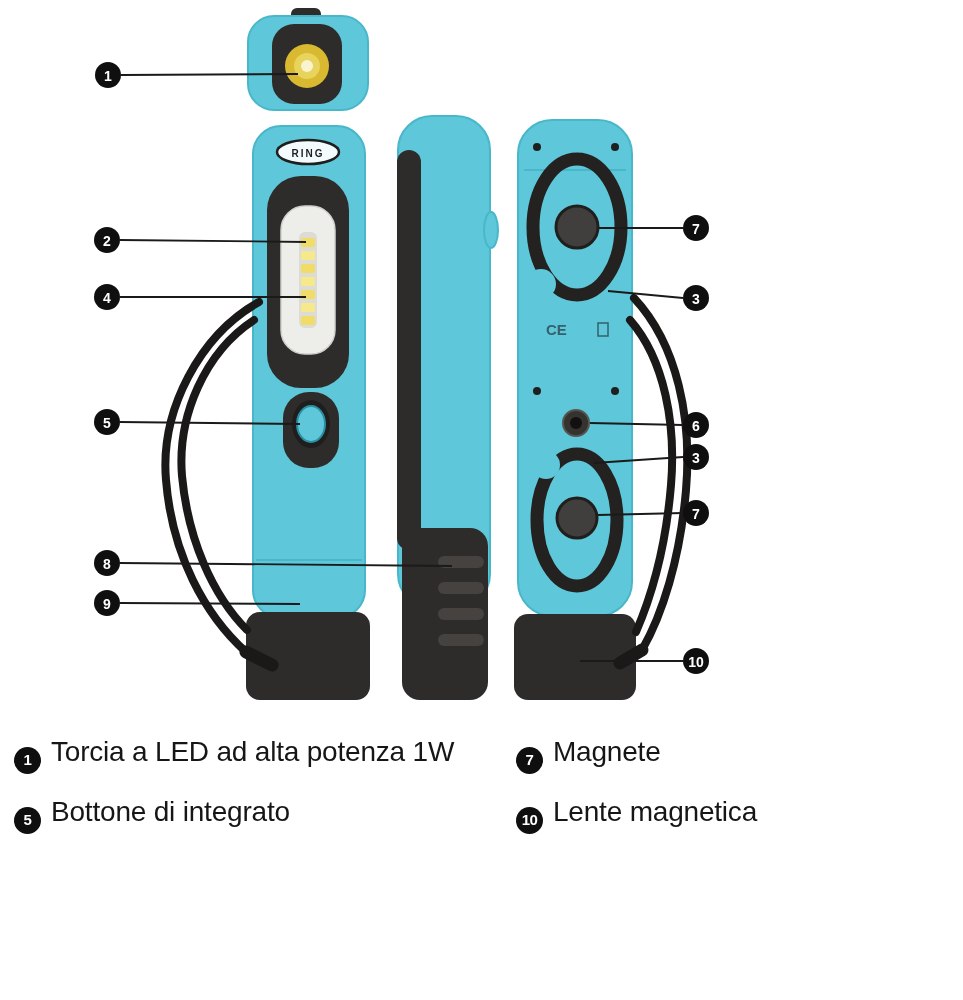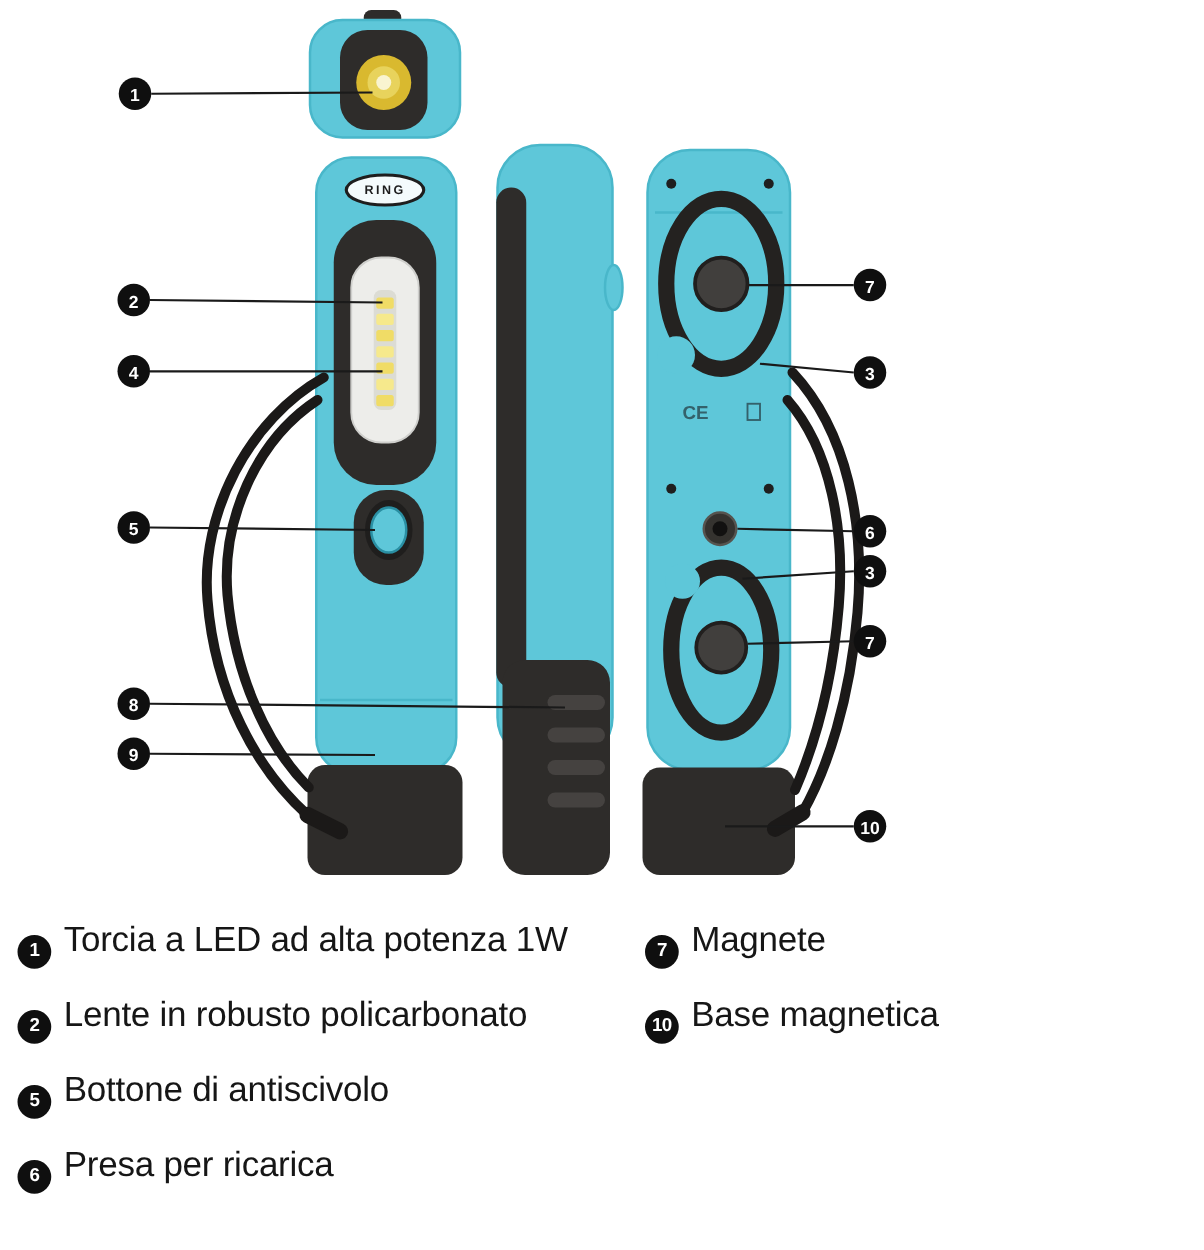--- a/index.html
+++ b/index.html
@@ -190,32 +190,26 @@
         <text class="badge-num" x="696" y="662" text-anchor="middle" dominant-baseline="central">10</text>
       </g>
     </g>
   </svg>
 
   <div class="legend-col left">
     <div class="legend-item">
       <span class="badge">1</span><span>Torcia a LED ad alta potenza 1W</span>
     </div>
     <div class="legend-item">
-      <span class="badge">2</span><span>Lente in robusto policarbonato</span>
-    </div>
-    <div class="legend-item">
-      <span class="badge">5</span><span>Bottone di antiscivolo</span>
-    </div>
-    <div class="legend-item">
-      <span class="badge">6</span><span>Presa per ricarica</span>
+      <span class="badge">5</span><span>Bottone di integrato</span>
     </div>
   </div>
 
   <div class="legend-col right">
     <div class="legend-item">
       <span class="badge">7</span><span>Magnete</span>
     </div>
     <div class="legend-item">
-      <span class="badge">10</span><span>Base magnetica</span>
+      <span class="badge">10</span><span>Lente magnetica</span>
     </div>
   </div>
 
 </div>
 
 </body></html>

